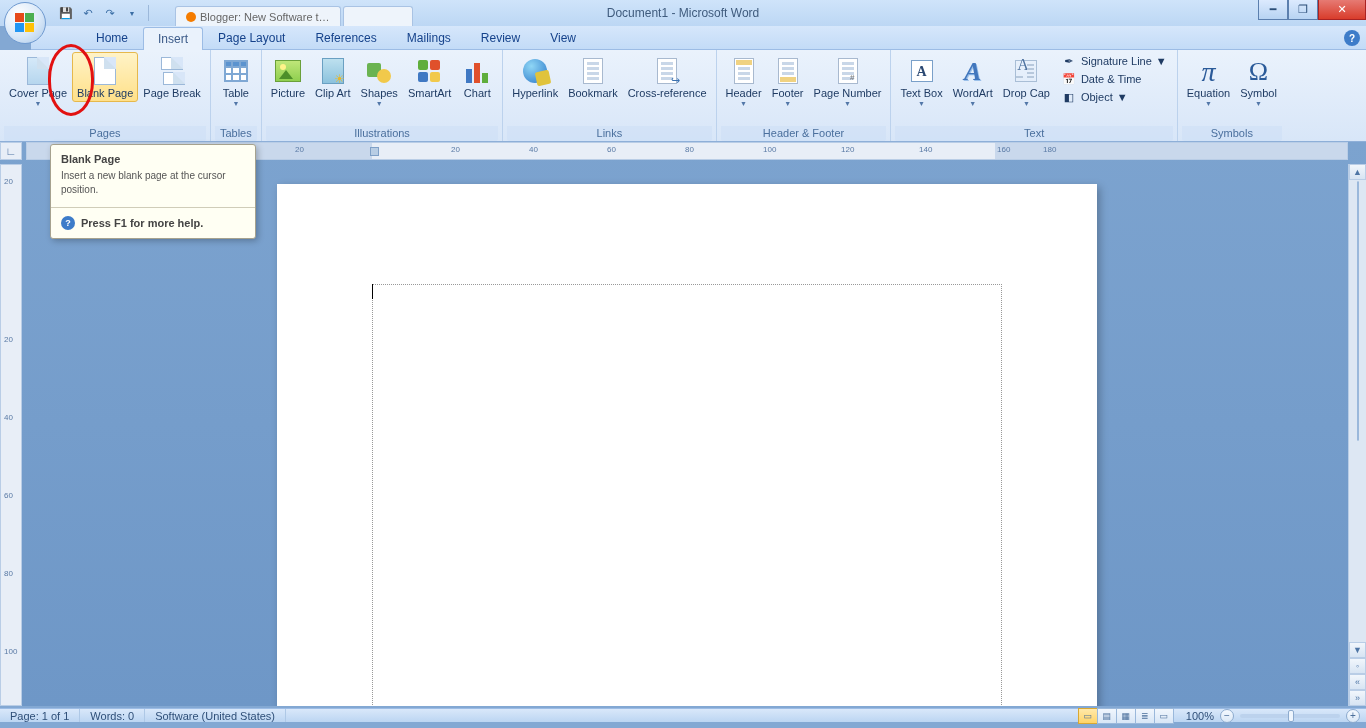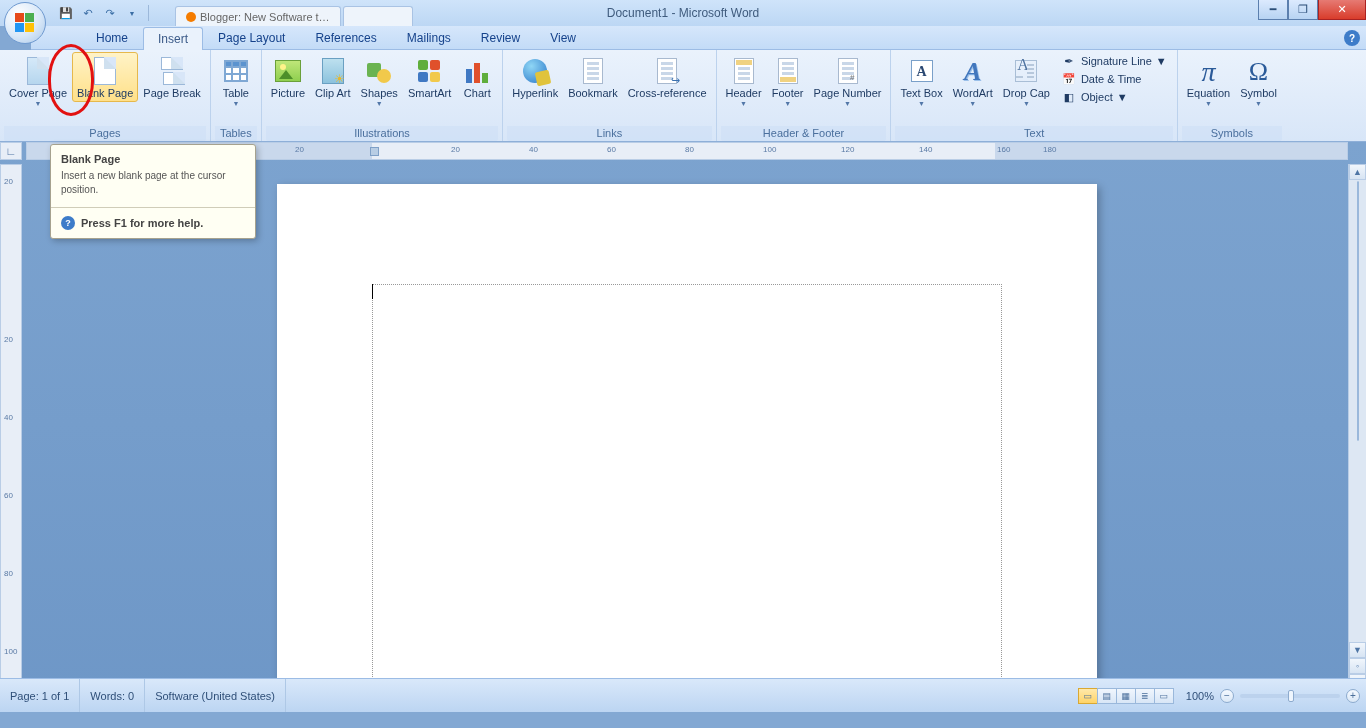--- a/index.html
+++ b/index.html
@@ -92,21 +92,21 @@
   .vscroll .track{flex:1;}
   .vscroll .thumb{margin:1px;border:1px solid #9ab8db;background:linear-gradient(#eaf1fa,#cddff2);border-radius:2px;height:260px;}
 
   
   .ruler-h-inner .lbl{position:absolute;top:2px;font-size:8px;color:#5a7aa5;}
   .ruler-h-inner .margin-ind{position:absolute;top:0;height:100%;background:#c9d8ec;}
   .ruler-h-inner .tab-ind{position:absolute;top:4px;width:9px;height:9px;background:#b8cde4;border:1px solid #7fa0c7;}
   .ruler-v .lbl{position:absolute;left:3px;font-size:8px;color:#5a7aa5;}
 
   
-  .status { position:absolute; left:0; right:0; bottom:16px; height:34px; background:linear-gradient(#d9e8fa,#bcd5f2); border-top:1px solid #9cbce5; display:flex; align-items:center; font-size:11px; color:#2f4f78;text-align:right; }
+  .status { position:absolute; left:0; right:0; bottom:6px; height:14px; background:linear-gradient(#d9e8fa,#bcd5f2); border-top:1px solid #9cbce5; display:flex; align-items:center; font-size:11px; color:#2f4f78;text-align:right; }
   .status .cell{padding:0 10px;border-right:1px solid #aec8e6;height:100%;display:flex;align-items:center;}
   .status .views{margin-left:auto;display:flex;align-items:center;gap:0;padding-right:6px;}
   .status .vbtn{width:20px;height:16px;border:1px solid #9ab8db;background:linear-gradient(#f0f6fd,#d8e6f6);margin-left:-1px;display:flex;align-items:center;justify-content:center;color:#4b6f9b;font-size:9px;}
   .status .vbtn.active{background:linear-gradient(#ffe9ab,#ffd467);border-color:#d9a833;}
   .status .zoom{display:flex;align-items:center;gap:6px;padding:0 6px;}
   .status .zslider{width:100px;height:4px;background:#bcd2ed;position:relative;border-radius:2px;}
   .status .zslider .zthumb{position:absolute;left:48px;top:-4px;width:6px;height:12px;background:#eef5fd;border:1px solid #8dabce;border-radius:2px;}
   .status .zslider .zmid{position:absolute;left:49px;top:-2px;width:1px;height:8px;background:#8dabce;}
   .status .round{width:14px;height:14px;border:1px solid #8dabce;border-radius:50%;display:flex;align-items:center;justify-content:center;background:linear-gradient(#f4f9ff,#dbe8f6);font-size:10px;color:#4b6f9b;}
 </style>

